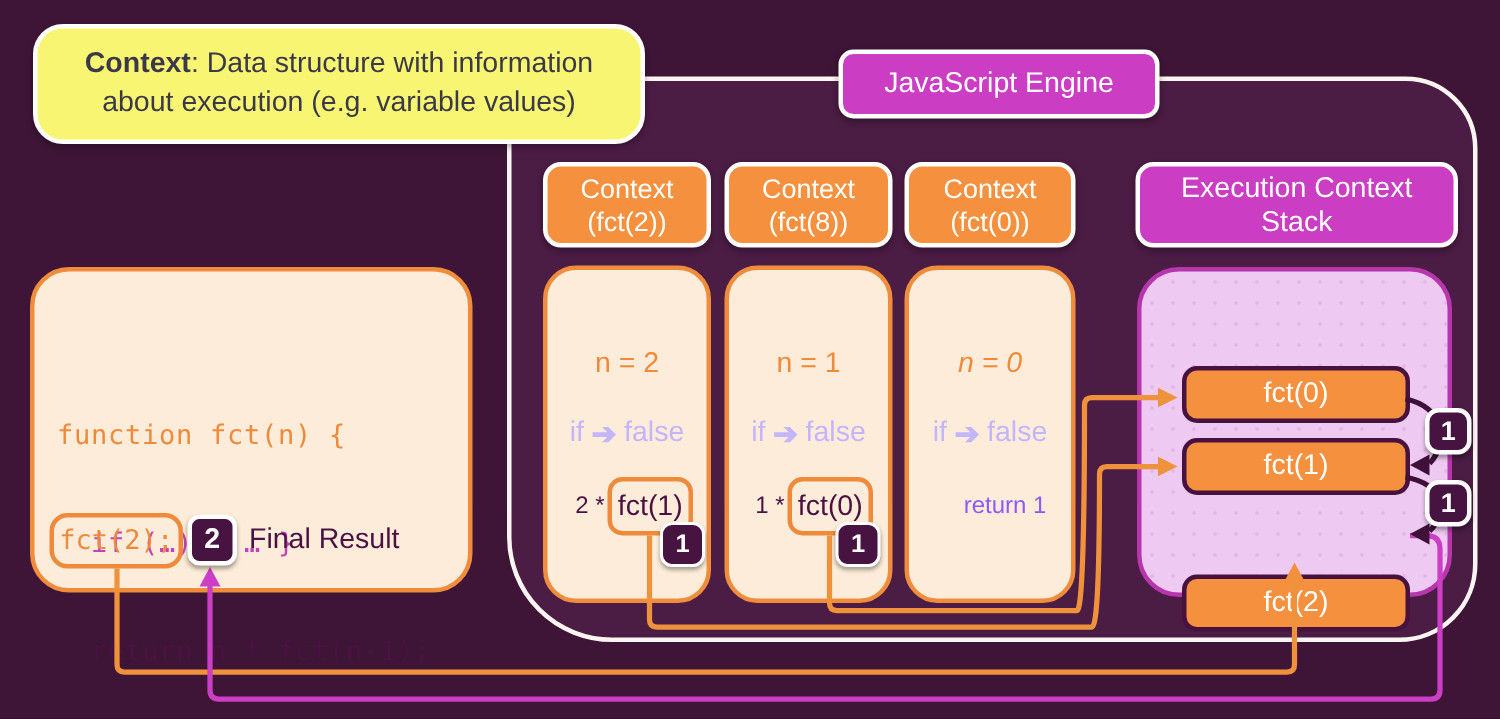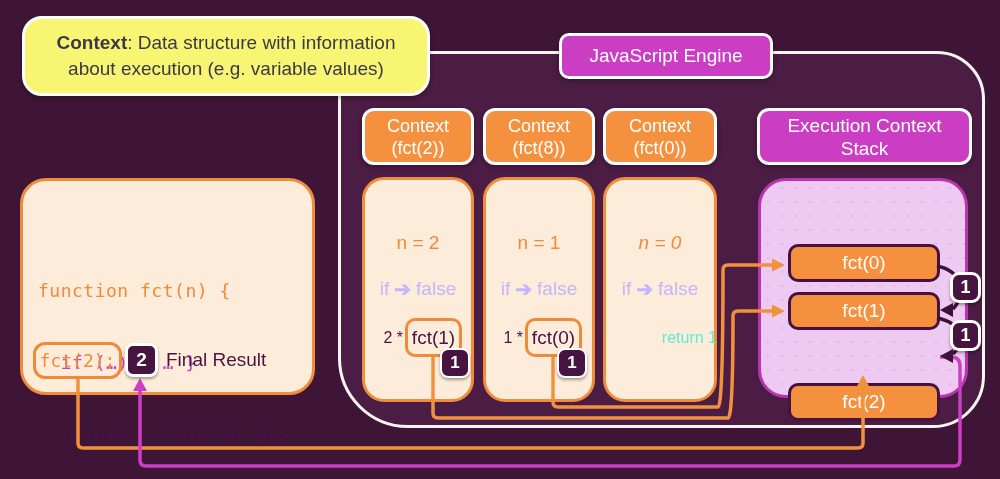--- a/index.html
+++ b/index.html
@@ -75,21 +75,21 @@
   .ret-badge.r2{left:950px;top:320px;}
 
   
   .row{z-index:3;font-size:19px;}
   .var-row{top:231px;height:24px;color:#ef8a3a;}
   .if-row{top:277px;height:24px;color:#c4b5fd;}
   .if-row .arrow{font-weight:bold;margin:0 5px;font-size:20px;}
   .expr-prefix{top:318px;height:39px;line-height:39px;color:#4a1243;text-align:right;z-index:3;}
   .expr-outline{top:318px;width:57px;height:39px;border:3px solid #ef8a3a;border-radius:10px;
         z-index:3;color:#4a1243;font-size:19px;}
-  .expr-plain{top:318px;height:39px;line-height:39px;color:#5eead4;text-align:right;z-index:3;padding-left:20px;}
+  .expr-plain{top:318px;height:39px;line-height:39px;color:#8b5cf6;text-align:center;z-index:3;padding-left:20px;}
 
   
   .stack-box{
     left:758px;top:178px;width:210px;height:220px;border-radius:28px;z-index:2;
     background:#eec9f2;
     background-image:radial-gradient(#e0b4e6 1.2px, transparent 1.4px);
     background-size:14px 14px;
     border:3px solid #b836ad;
   }
   .stack-item{

